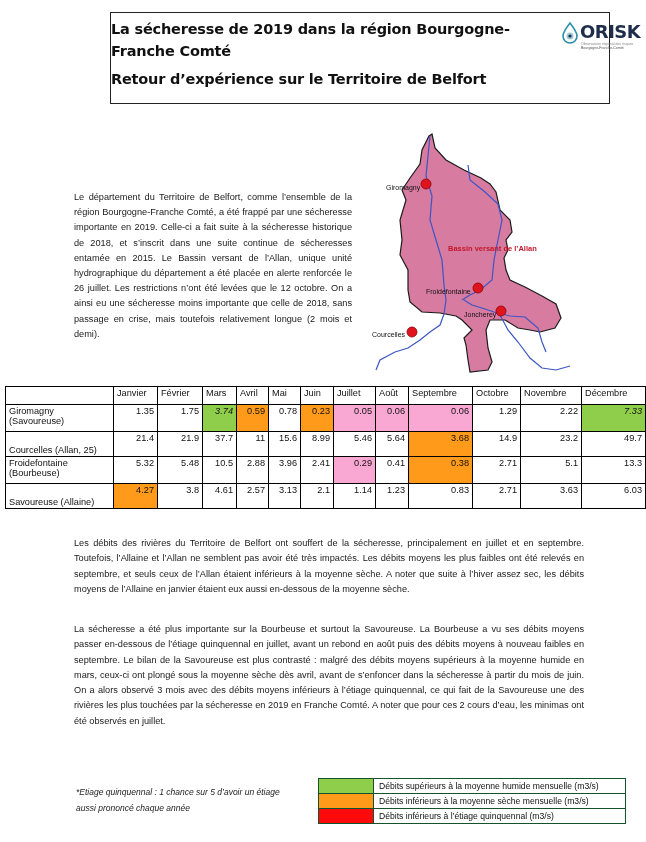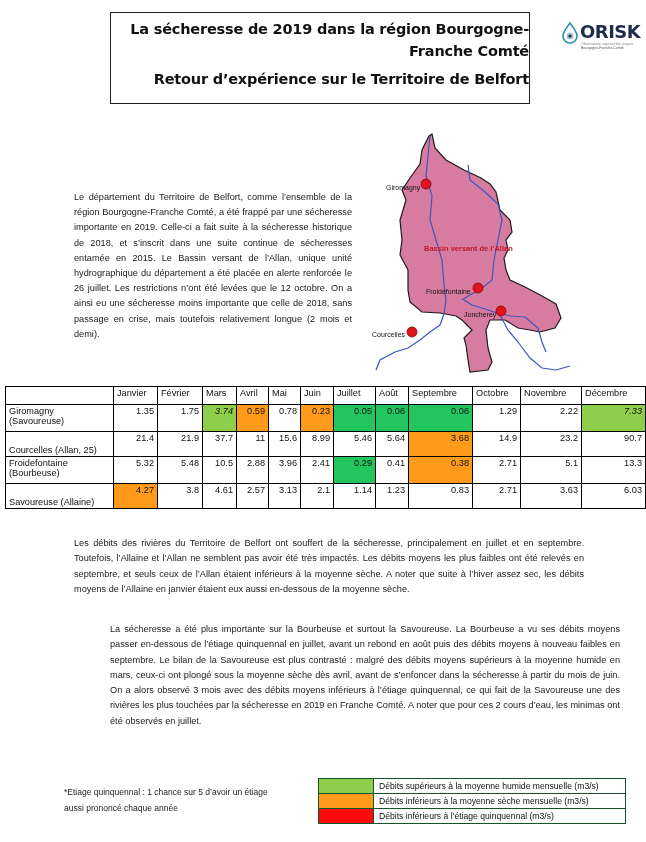--- a/index.html
+++ b/index.html
@@ -1,58 +1,58 @@
 <!DOCTYPE html>
 <html><head>
 <meta charset="utf-8">
 <style>
   html, body { margin:0; padding:0; background:#ffffff; }
   body { width:646px; height:842px; position:relative; overflow:hidden;
          font-family:"Liberation Sans", sans-serif; color:#111; }
-  .title-box { position:absolute; left:110px; top:12px; width:420px; height:92px;
-               border:1.5px solid #222; box-sizing:border-box; text-align:right; }
+  .title-box { position:absolute; left:110px; top:12px; width:500px; height:92px;
+               border:1.5px solid #222; box-sizing:border-box; text-align:left; }
   .title-box .t1 { font-family:"DejaVu Sans", sans-serif; font-weight:bold; font-size:14.5px;
                    line-height:22px; margin-top:5px; letter-spacing:-0.2px; }
   .title-box .t2 { font-family:"DejaVu Sans", sans-serif; font-weight:bold; font-size:14.5px;
                    margin-top:9px; letter-spacing:-0.2px; }
   .logo { position:absolute; left:560px; top:20px; width:80px; height:30px; }
   .logo .drop { position:absolute; left:2px; top:2px; width:16px; height:22px; }
   .logo .name { position:absolute; left:20px; top:1px; font-family:"DejaVu Sans", sans-serif;
                 font-weight:bold; font-size:18px; color:#1e2e4a; letter-spacing:-0.5px; }
   .logo .sub1 { position:absolute; left:21px; top:22px; font-size:3.5px; color:#888; white-space:nowrap; }
   .logo .sub2 { position:absolute; left:21px; top:26px; font-size:3.5px; color:#555; white-space:nowrap; }
 
   .intro { position:absolute; left:74px; top:190px; width:278px; font-size:9.2px;
            line-height:15.2px; text-align:justify; color:#1a1a1a; }
 
   .map { position:absolute; left:360px; top:120px; width:250px; height:262px; }
   .map-label { position:absolute; font-size:7px; color:#111; }
-  .map-basin-label { position:absolute; font-size:7.5px; color:#c0182a; font-weight:bold; }
+  .map-basin-label { position:absolute; font-size:7.5px; color:#c0182a; font-weight:bold;margin-left:24px; }
 
   table.flows { position:absolute; left:5px; top:386px; width:640px; border-collapse:collapse;
                 font-size:9.2px; table-layout:fixed; }
   table.flows td, table.flows th { border:1px solid #000; padding:1px 3px; vertical-align:top;
                                    font-weight:normal; }
   table.flows th { text-align:left; height:15px; }
   table.flows td.num { text-align:right; }
   table.flows td.lbl { text-align:left; line-height:10px; }
   table.flows td.lbl-bottom { vertical-align:bottom; }
   table.flows tr.r1 td, table.flows tr.r3 td { height:24px; }
   table.flows tr.r2 td, table.flows tr.r4 td { height:22px; }
   .green { background:#8fce4a;font-style:italic; }
   .orange { background:#ff9a1a; }
-  .red { background:#22c55e; }
+  .red { background:#f9a8d4; }
 
   .para { position:absolute; left:74px; width:510px; font-size:9.2px; line-height:15.3px;
           text-align:justify; color:#1a1a1a; }
   .p2 { top:536px; }
-  .p3 { top:622px;margin-left:36px; }
-
-  .footnote { position:absolute; left:64px; top:784px; width:220px; font-size:8.5px;
-              line-height:16px; color:#222; }
+  .p3 { top:622px; }
+
+  .footnote { position:absolute; left:76px; top:784px; width:220px; font-size:8.5px;
+              font-style:italic; line-height:16px; color:#222; }
   table.legend { position:absolute; left:318px; top:778px; width:308px; border-collapse:collapse;
                  font-size:8.6px; }
   table.legend td { border:1px solid #14532d; height:14px; padding:0 5px; }
   table.legend td.sw { width:54px; padding:0; }
 </style>
 </head>
 <body>
 
 <div class="title-box">
   <div class="t1">
@@ -149,21 +149,21 @@
     <td class="num">21.9</td>
     <td class="num">37.7</td>
     <td class="num">11</td>
     <td class="num">15.6</td>
     <td class="num">8.99</td>
     <td class="num">5.46</td>
     <td class="num">5.64</td>
     <td class="num orange">3.68</td>
     <td class="num">14.9</td>
     <td class="num">23.2</td>
-    <td class="num">90.7</td>
+    <td class="num">49.7</td>
   </tr>
   <tr class="r3">
     <td class="lbl">Froidefontaine (Bourbeuse)</td>
     <td class="num">5.32</td>
     <td class="num">5.48</td>
     <td class="num">10.5</td>
     <td class="num">2.88</td>
     <td class="num">3.96</td>
     <td class="num">2.41</td>
     <td class="num red">0.29</td>

